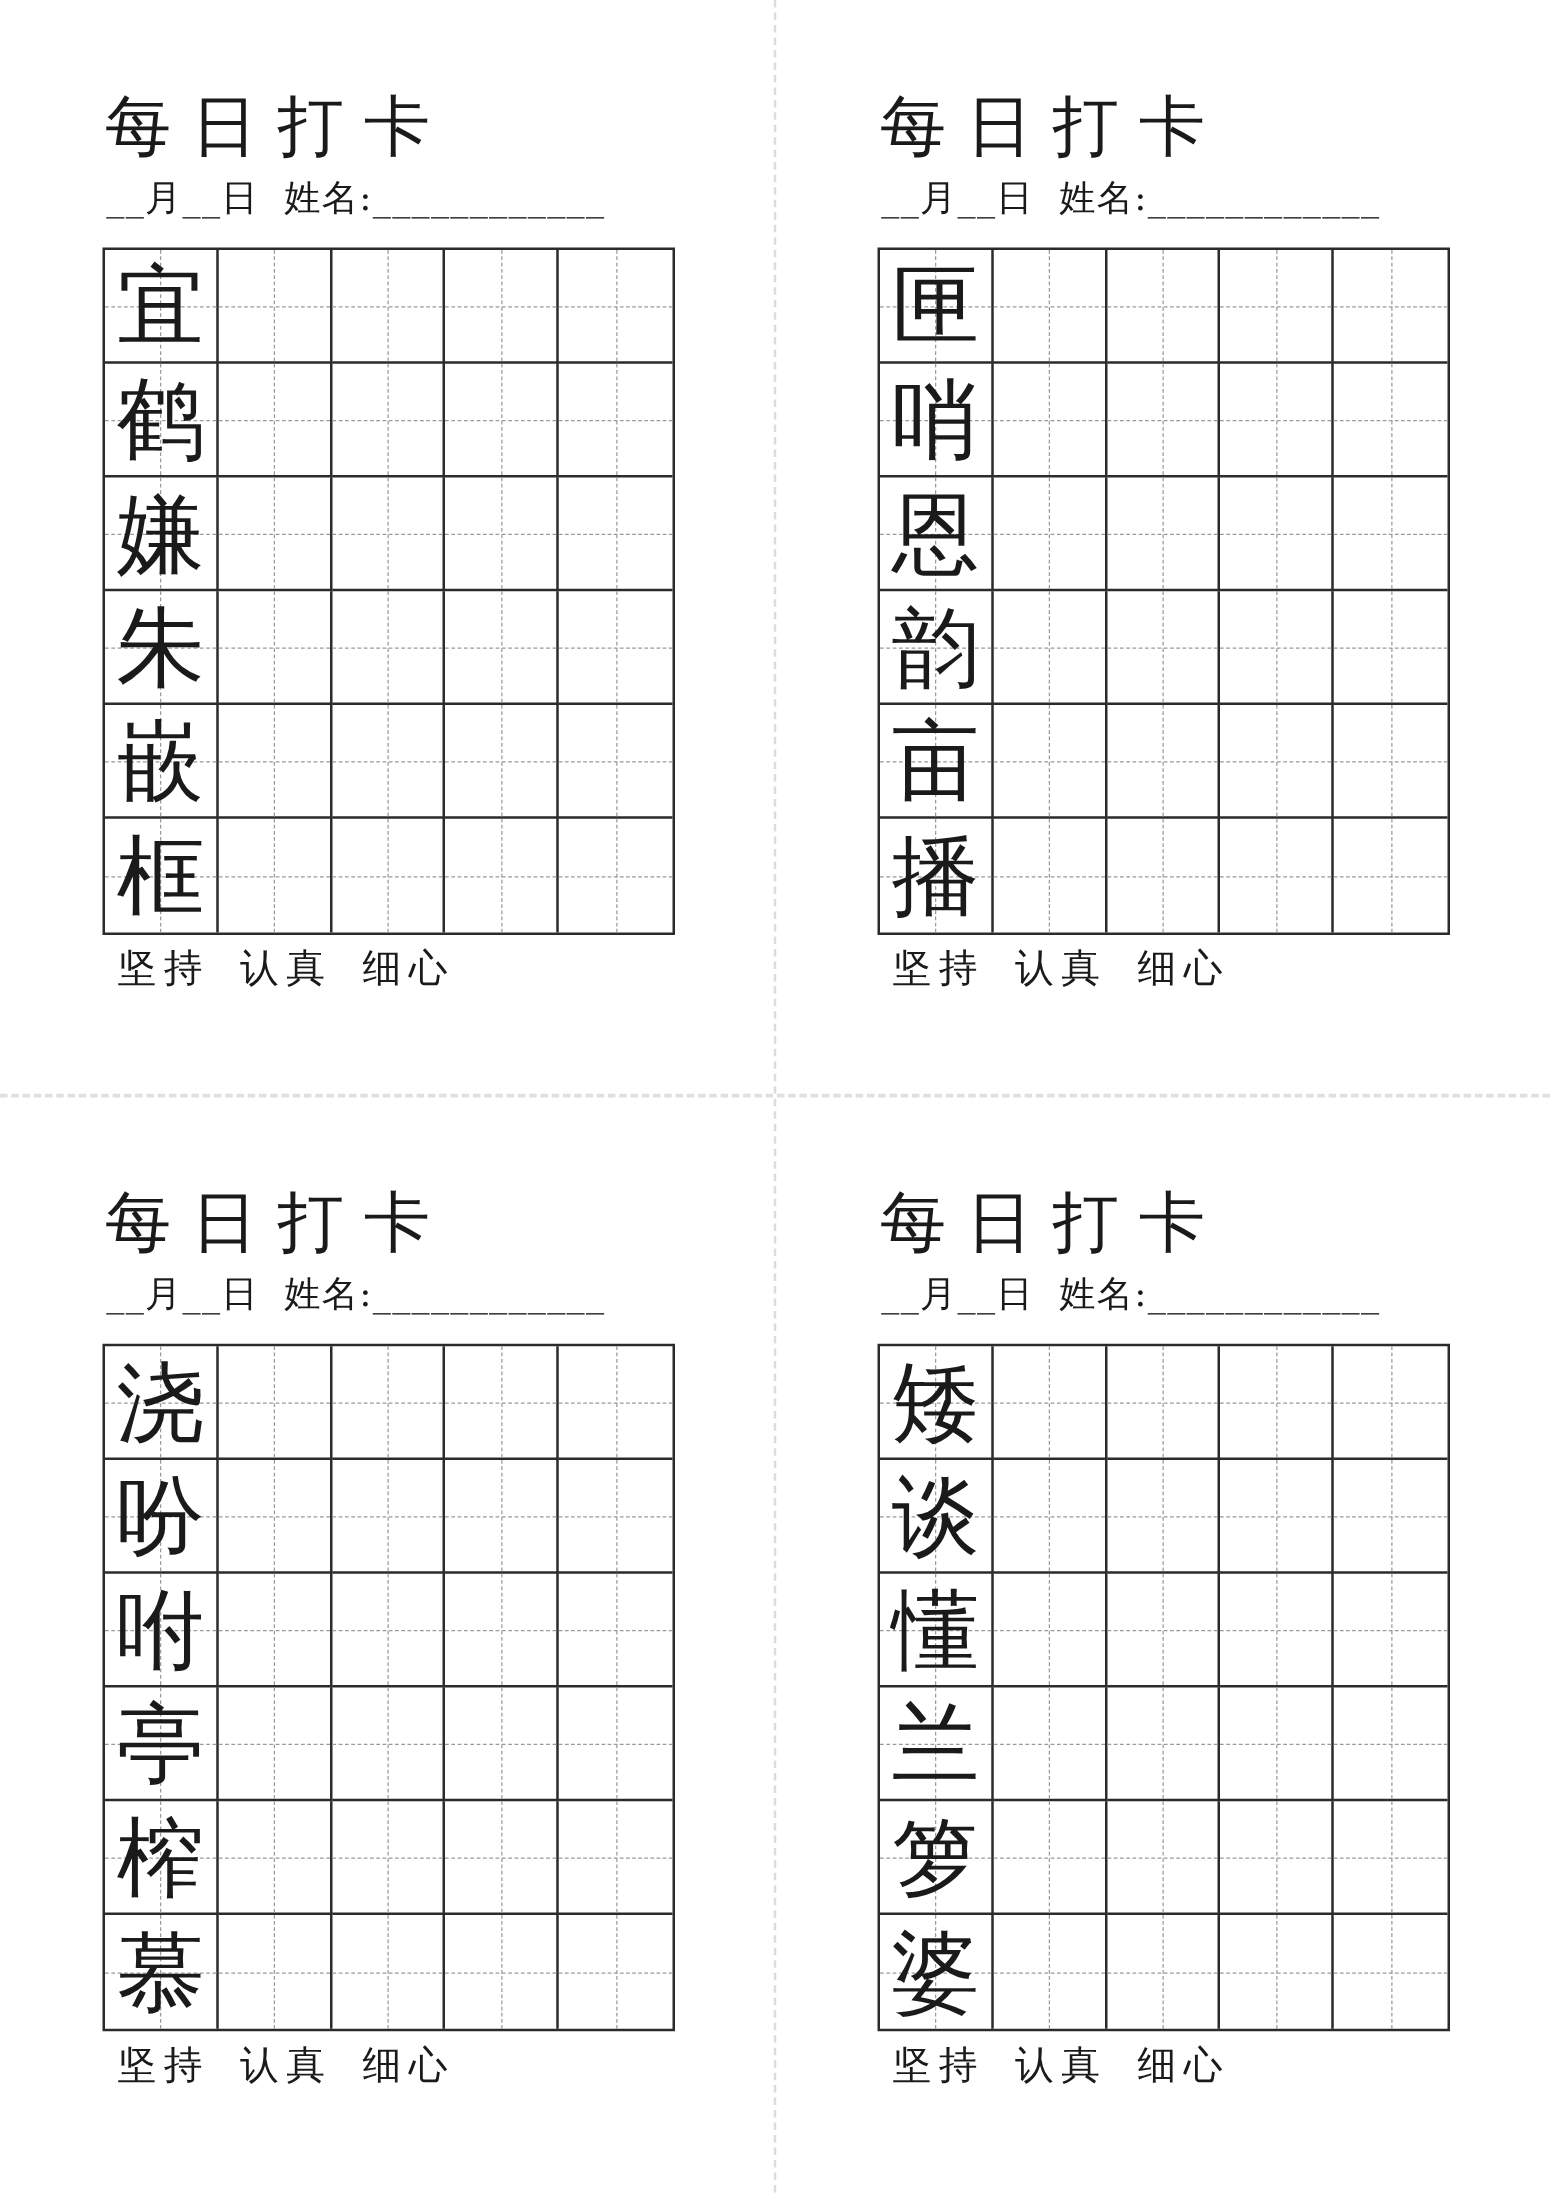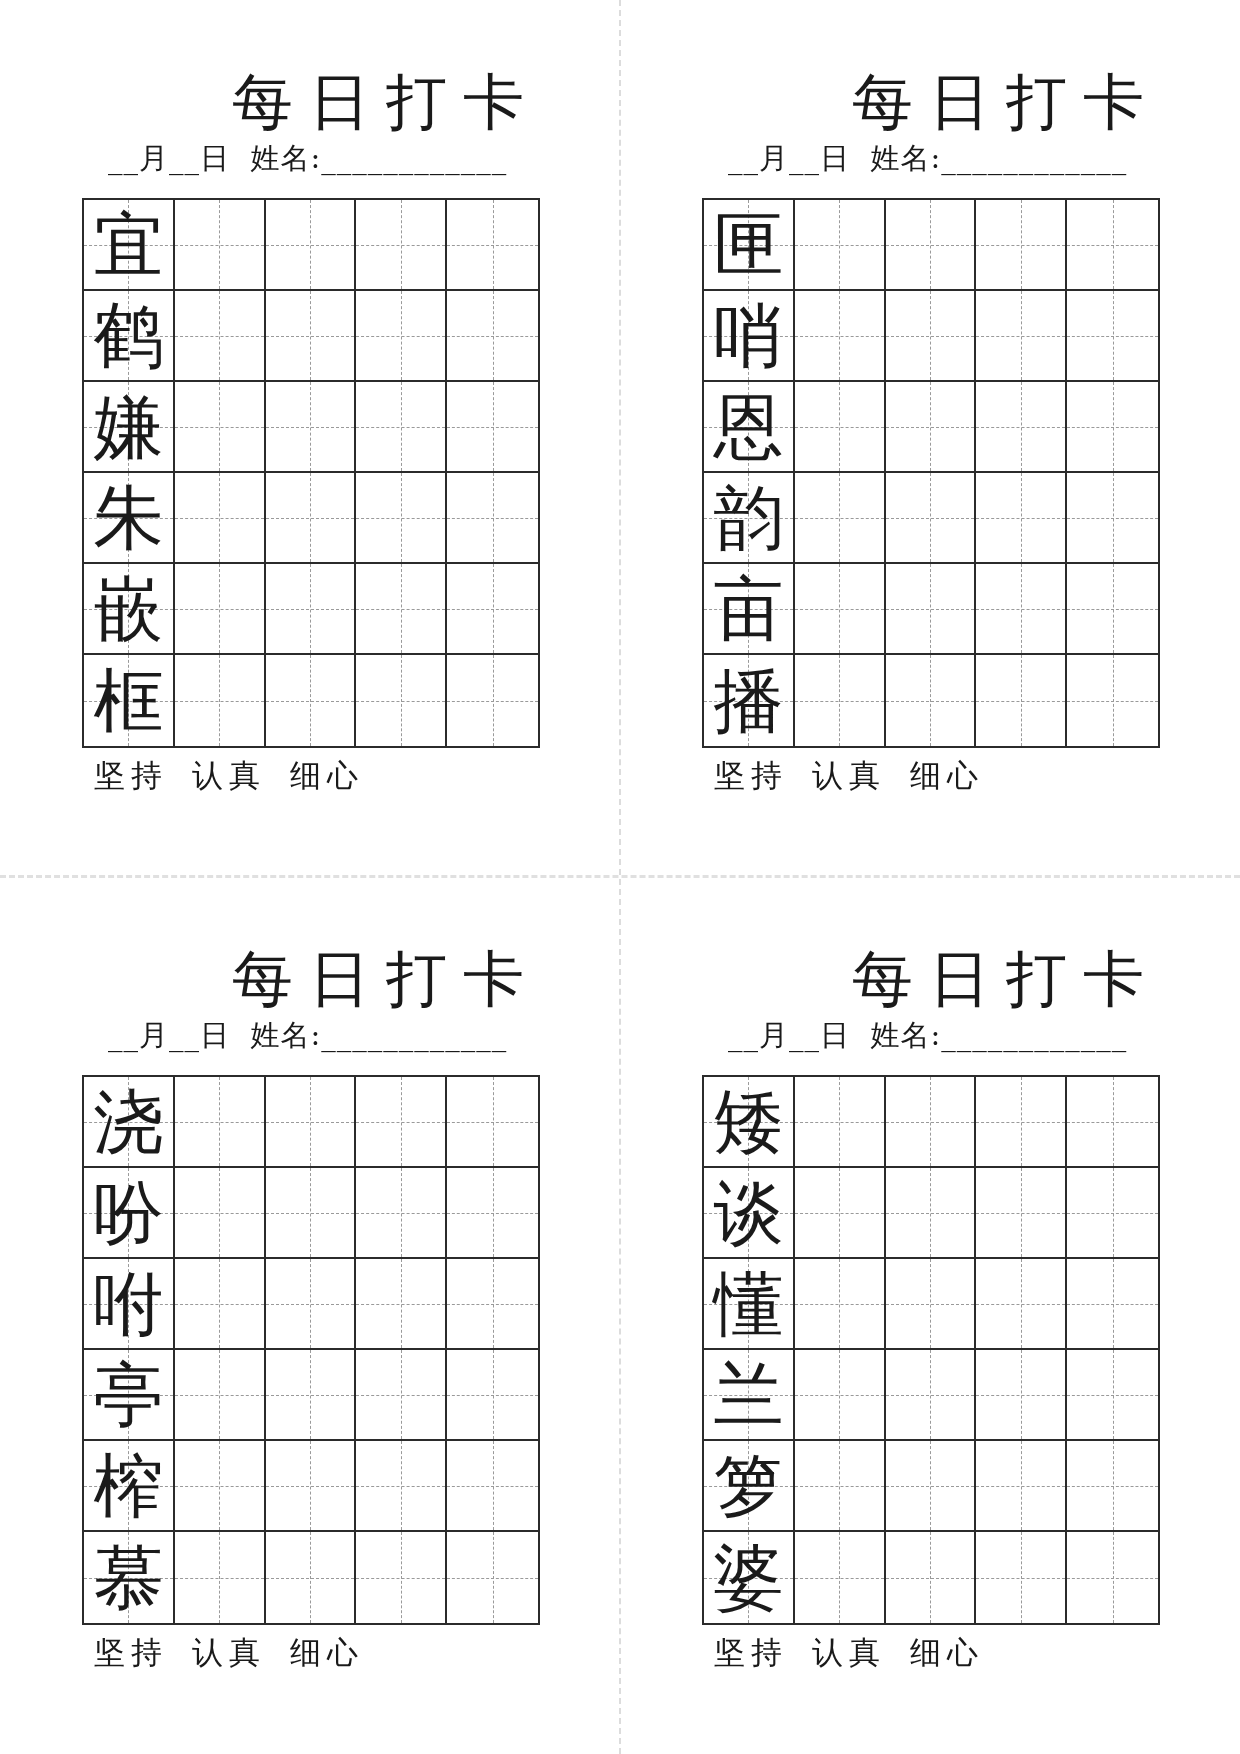--- a/index.html
+++ b/index.html
@@ -30,35 +30,35 @@
     border-top: 3px dashed #e0e0e0;
   }
   .sheet {
     position: absolute;
     width: 620px;
     height: 877px;
   }
   .title {
     position: absolute;
     top: 76px;
-    left: 82px;
+    left: 68px;
     width: 458px;
     margin: 0;
-    text-align: right;
-    font-size: 61px;
+    text-align: left;
+    font-size: 53px;
     font-weight: normal;
     line-height: 52px;
     letter-spacing: 16px;
     text-indent: 16px;
     white-space: nowrap;
   }
   .dateline {
     position: absolute;
     top: 140px;
-    left: 108px;
+    left: 85px;
     width: 460px;
     font-size: 29px;
     line-height: 36px;
     letter-spacing: 1px;
     white-space: pre;
   }
   .grid {
     position: absolute;
     top: 198px;
     left: 82px;

